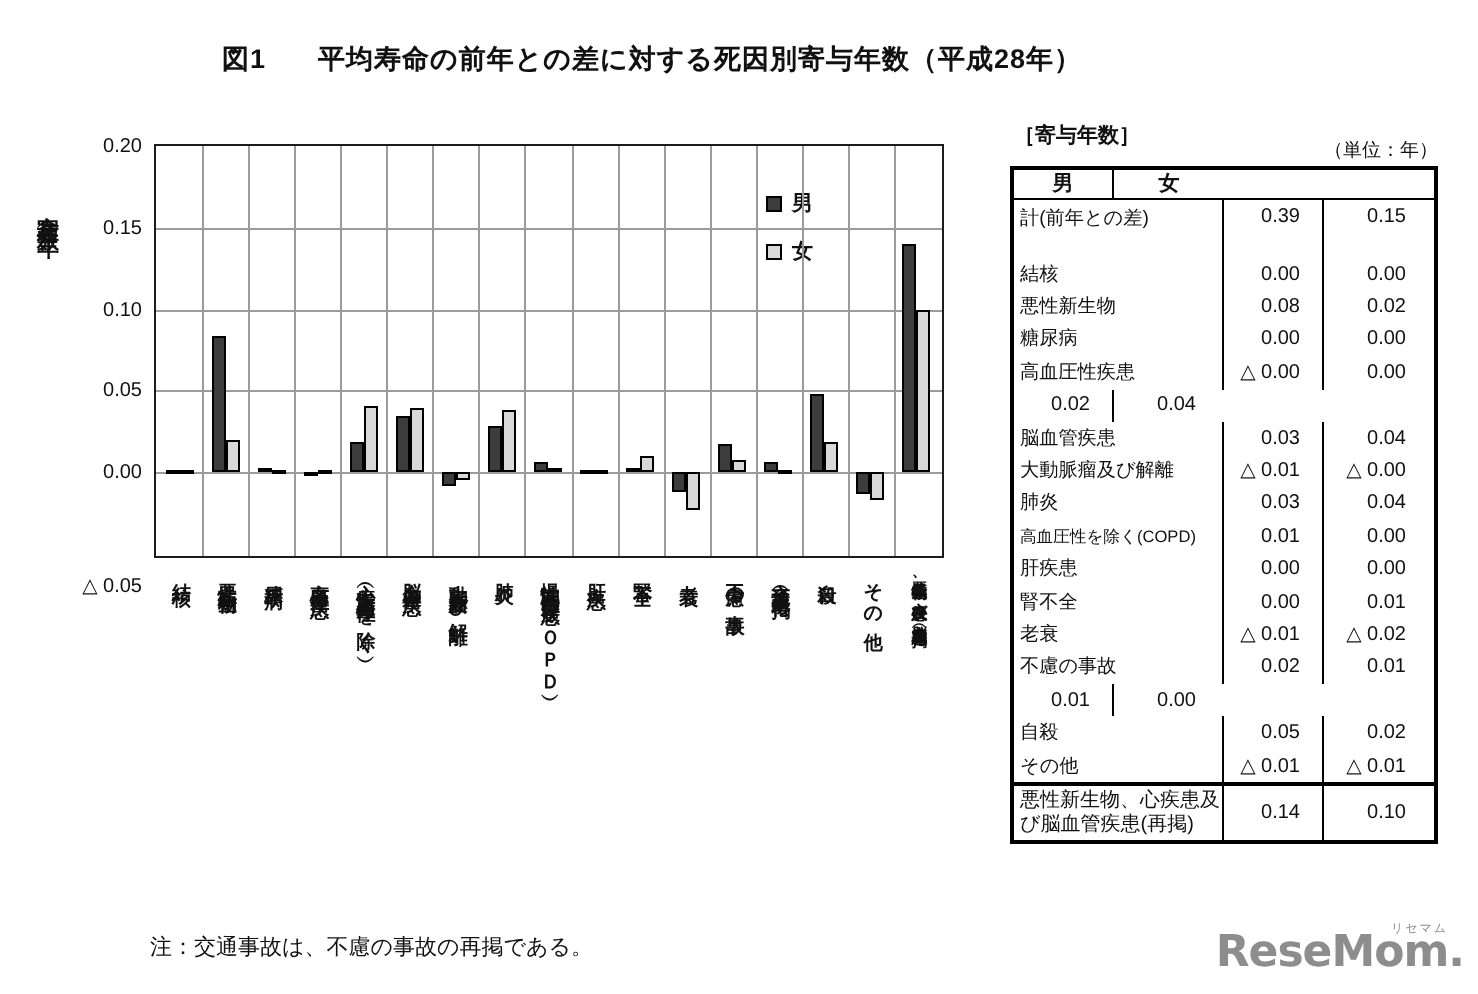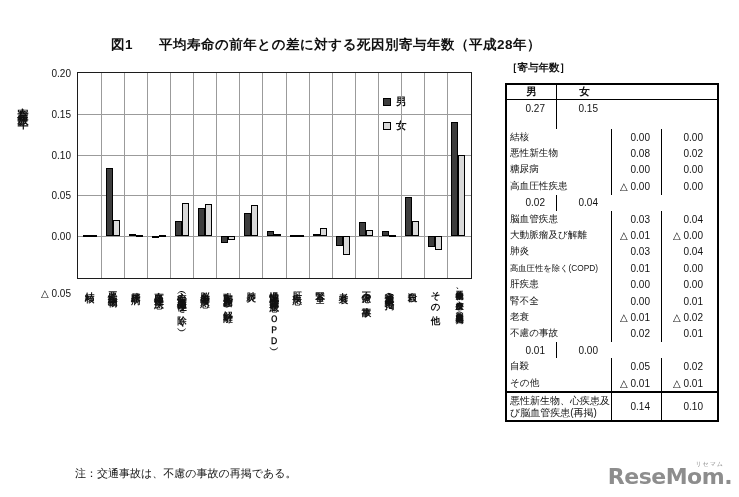--- a/index.html
+++ b/index.html
@@ -1,19 +1,19 @@
 <!DOCTYPE html>
 <html><head>
 <meta charset="utf-8">
 <style>
   *{margin:0;padding:0;box-sizing:border-box;}
   html,body{background:#fff;}
   .page{position:relative;width:739px;height:497px;background:#fff;
         font-family:"Liberation Sans","DejaVu Sans",sans-serif;color:#111;overflow:hidden;}
-  .title{position:absolute;top:36px;left:0;width:652px;text-align:center;
+  .title{position:absolute;top:21px;left:0;width:652px;text-align:center;
          font-size:13.5px;font-weight:bold;letter-spacing:0.5px;}
   .fig-label{margin-right:26px;}
 
   
   .plot{position:absolute;left:77px;top:72px;width:395px;height:207px;
         border:1.5px solid #1c1c1c;background:#fff;}
   .hgrid{position:absolute;left:0;width:100%;height:1px;background:#9b9b9b;}
   .vgrid{position:absolute;top:0;width:1px;height:100%;background:#9b9b9b;}
   .bar{position:absolute;border:1px solid #000;}
   .yticks{position:absolute;left:0;top:72px;width:71px;height:207px;}
@@ -189,28 +189,30 @@
       </div>
       <div class="xlab-slot" style="left: 345.882px; width: 23.0588px;">
         <div class="xlab">その他</div>
       </div>
       <div class="xlab-slot" style="left: 368.941px; width: 23.0588px;">
         <div class="xlab xlab-small">悪性新生物、心疾患及び脳血管疾患（再掲）</div>
       </div>
     </div>
 
   <div class="cap-left">［寄与年数］</div>
+  <div class="cap-right">（単位：年）</div>
 
   <div class="tbl" id="tbl">
     <div class="t-row t-header">
       <div class="t-cell t-male">男</div>
       <div class="t-cell t-female">女</div>
     </div>
   <div class="t-row t-tall">
-        <div class="t-cell t-val t-male">0.27</div>
+        <div class="t-cell t-cause">計(前年との差)</div>
+        <div class="t-cell t-val t-male">0.39</div>
         <div class="t-cell t-val t-female">0.15</div>
       </div>
       <div class="t-row">
         <div class="t-cell t-cause">結核</div>
         <div class="t-cell t-val t-male">0.00</div>
         <div class="t-cell t-val t-female">0.00</div>
       </div>
       <div class="t-row">
         <div class="t-cell t-cause">悪性新生物</div>
         <div class="t-cell t-val t-male">0.08</div>

